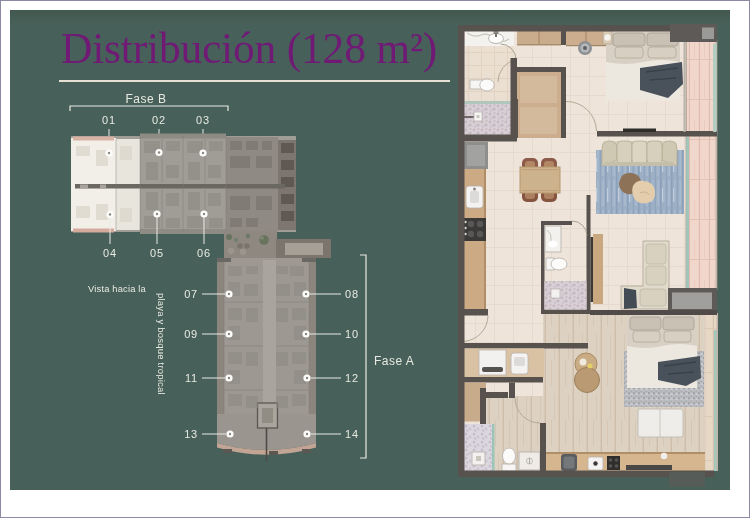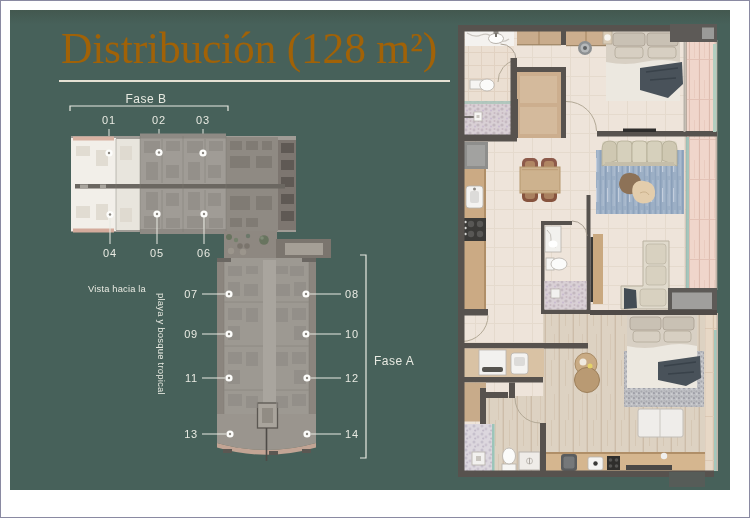--- a/index.html
+++ b/index.html
@@ -1,16 +1,16 @@
 <!DOCTYPE html>
 <html><head><meta charset="utf-8">
 <style>
 html,body{margin:0;padding:0;background:#ffffff}
 #page{position:relative;width:750px;height:518px;overflow:hidden;font-family:"Liberation Sans",sans-serif}
-.t{position:absolute;color:#a16207}
+.t{position:absolute;color:#701a75}
 </style></head>
 <body>
 <div id="page">
 
 <div style="position:absolute;left:0;top:0;width:748px;height:516px;border:1px solid #8a8aa2"></div>
 
 <div style="position:absolute;left:10px;top:10px;width:720px;height:480px;background:linear-gradient(180deg,#43584f 0%,#47615a 3%,#47615a 100%)"></div>
 
 <div id="title" class="t" style="left:61px;top:23px;font-family:'Liberation Serif',serif;font-size:43.5px;letter-spacing:-0.2px;white-space:nowrap">Distribución (128 m²)</div>
 

